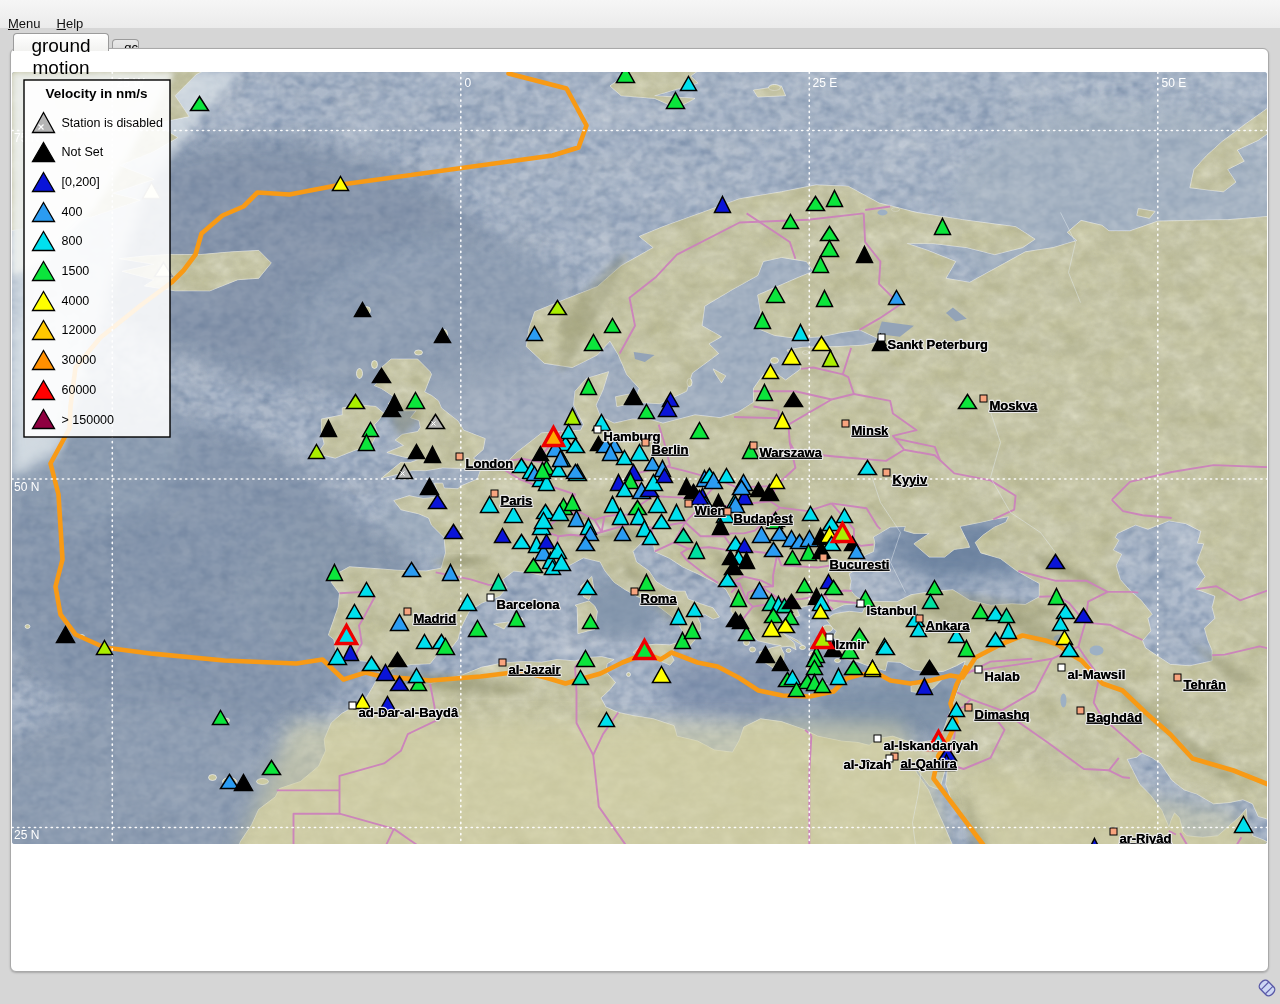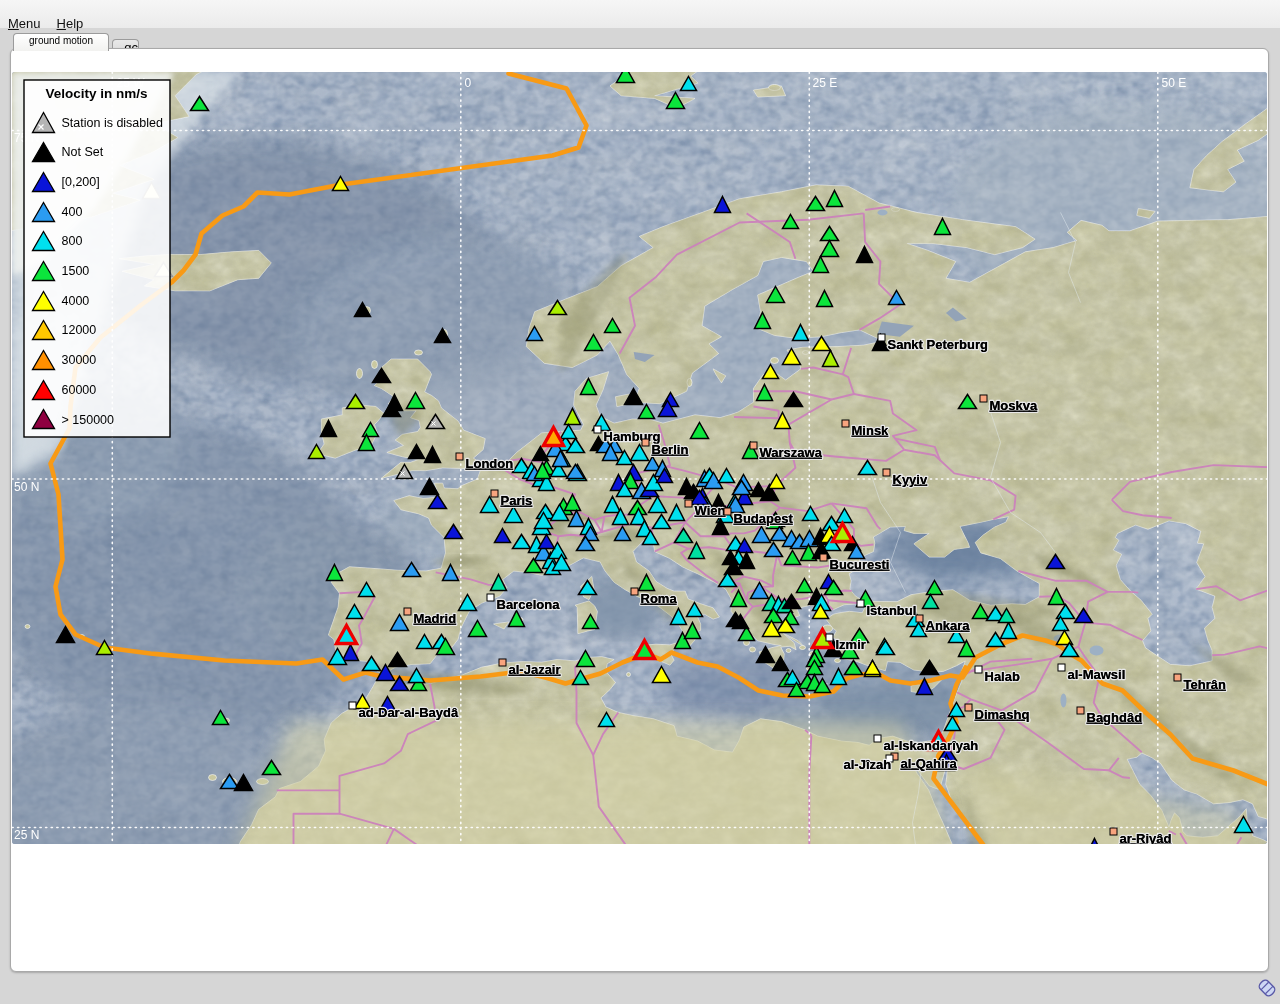--- a/index.html
+++ b/index.html
@@ -3,21 +3,21 @@
 * { margin:0; padding:0; box-sizing:border-box; }
 html,body { width:1280px; height:1004px; overflow:hidden;
   font-family:"Liberation Sans", sans-serif; background:#d6d6d6; }
 #menubar { position:absolute; left:0; top:0; width:1280px; height:28px;
   background:linear-gradient(#f6f6f6,#ebebeb); font-size:13px; color:#111; }
 #menubar span { display:inline-block; padding:16px 8px 0 8px; }
 #menubar u { text-decoration:underline; }
 #tabs { position:absolute; left:0; top:28px; width:1280px; height:22px; }
 .tab1 { position:absolute; left:13px; top:5px; width:96px; height:18px;
   background:linear-gradient(#ffffff,#f2f2f0); border:1px solid #9b9b9b; border-bottom:none;
-  border-radius:4px 4px 0 0; font-size:10px; text-align:center; padding-top:1px; z-index:3;}
+  border-radius:4px 4px 0 0; font-size:19px; text-align:center; padding-top:1px; z-index:3;}
 .tab2 { position:absolute; left:112px; top:11px; width:27px; height:16px;
   background:linear-gradient(#e9e9e9,#d7d7d7); border:1px solid #9b9b9b; border-bottom:none;
   border-radius:4px 4px 0 0; font-size:13px; text-align:right; }
 #mapframe { position:absolute; left:10px; top:48px; width:1259px; height:924px;
   background:#ffffff; border:1px solid #a9a9a9; border-radius:6px; padding:1px;
   box-shadow:0 1px 2px rgba(0,0,0,0.22); }
 #map { width:1255px; height:772px; overflow:hidden; border-radius:3px;margin-top:22px; }
 #statusicon { position:absolute; right:4px; bottom:2px; }
 </style></head>
 <body>

